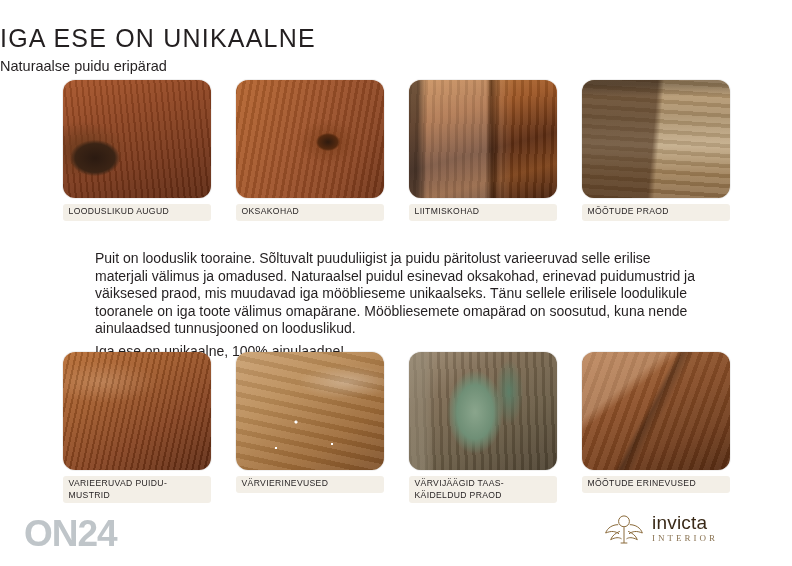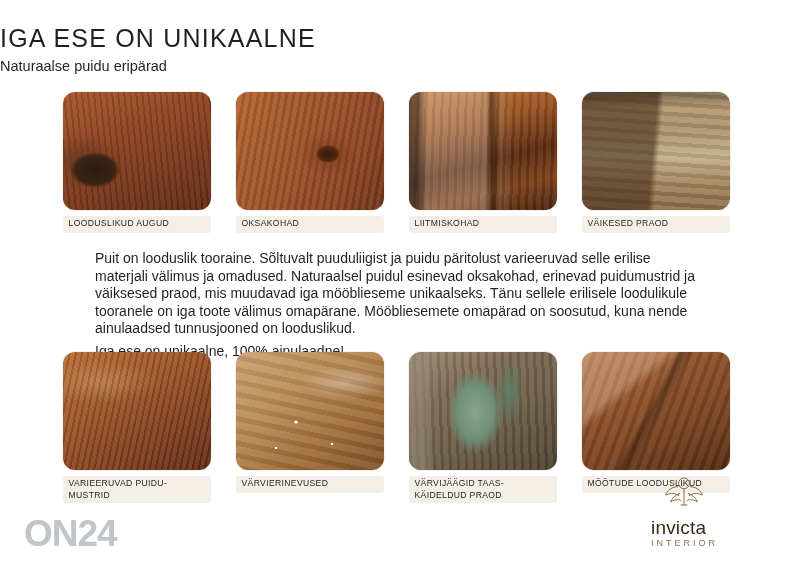--- a/index.html
+++ b/index.html
@@ -41,21 +41,21 @@
 
   
   .row {
     position: absolute;
     left: 0;
     width: 792px;
     display: flex;
     justify-content: center;
     gap: 25px;
   }
-  .row-top { top: 92px; }
+  .row-top { top: 80px; }
   .row-bottom { top: 352px; }
 
   .cell {
     width: 148px;
   }
   .thumb {
     width: 148px;
     height: 118px;
     border-radius: 12px;
     overflow: hidden;
@@ -163,40 +163,40 @@
     font-weight: bold;
     line-height: 1;
   }
   .brand {
     position: absolute;
     right: 74px;
     bottom: 18px;
     display: flex;
     align-items: center;
     gap: 8px;
-    flex-direction: column;
   }
   .brand-mark {
     width: 40px;
     height: 40px;
   }
   .brand-text {
     line-height: 1;
   }
   .brand-name {
     font-size: 19px;
     color: #3a2a18;
     letter-spacing: 0.2px;
   }
   .brand-sub {
     font-size: 9px;
     letter-spacing: 3px;
     color: #8a7352;
     text-align: right;
     margin-top: 2px;
+    font-family: Liberation Serif, serif;
   }
 </style>
 </head>
 <body>
 
 <div class="page">
 
   <div class="header">
     <h1 class="title">IGA ESE ON UNIKAALNE</h1>
     <h2 class="subtitle">Naturaalse puidu eripärad</h2>
@@ -218,21 +218,21 @@
     <div class="cell">
       <div class="thumb">
           <div class="grain w3"></div>
         </div>
       <div class="caption">LIITMISKOHAD</div>
     </div>
     <div class="cell">
       <div class="thumb">
           <div class="grain w4"></div>
         </div>
-      <div class="caption">VÄIKESED PRAOD</div>
+      <div class="caption">MÕÕTUDE PRAOD</div>
     </div>
   </div>
 
   <div class="body-text">
     <p>Puit on looduslik tooraine. Sõltuvalt puuduliigist ja puidu päritolust varieeruvad selle erilise materjali välimus ja omadused. Naturaalsel puidul esinevad oksakohad, erinevad puidumustrid ja väiksesed praod, mis muudavad iga mööblieseme unikaalseks. Tänu sellele erilisele loodulikule tooranele on iga toote välimus omapärane. Mööbliesemete omapärad on soosutud, kuna nende ainulaadsed tunnusjooned on looduslikud.</p>
     <p>Iga ese on unikaalne, 100% ainulaadne!</p>
   </div>
 
   <div class="row row-bottom">
     <div class="cell">
@@ -252,21 +252,21 @@
       <div class="thumb">
           <div class="grain w7"></div>
         </div>
       <div class="caption">VÄRVIJÄÄGID TAAS-
 KÄIDELDUD PRAOD</div>
     </div>
     <div class="cell">
       <div class="thumb">
           <div class="grain w8"></div>
         </div>
-      <div class="caption">MÕÕTUDE LOODUSLIKUD</div>
+      <div class="caption">MÕÕTUDE ERINEVUSED</div>
     </div>
   </div>
 
   <div class="watermark">ON24</div>
 
   <div class="brand">
     <svg class="brand-mark" viewBox="0 0 48 48">
       <g fill="none" stroke="#8a6a3a" stroke-width="1.2">
         <circle cx="24" cy="16" r="6.5"></circle>
         <path d="M17 20 C10 20 4 24 2 30 C9 27 14 28 18 31"></path>

